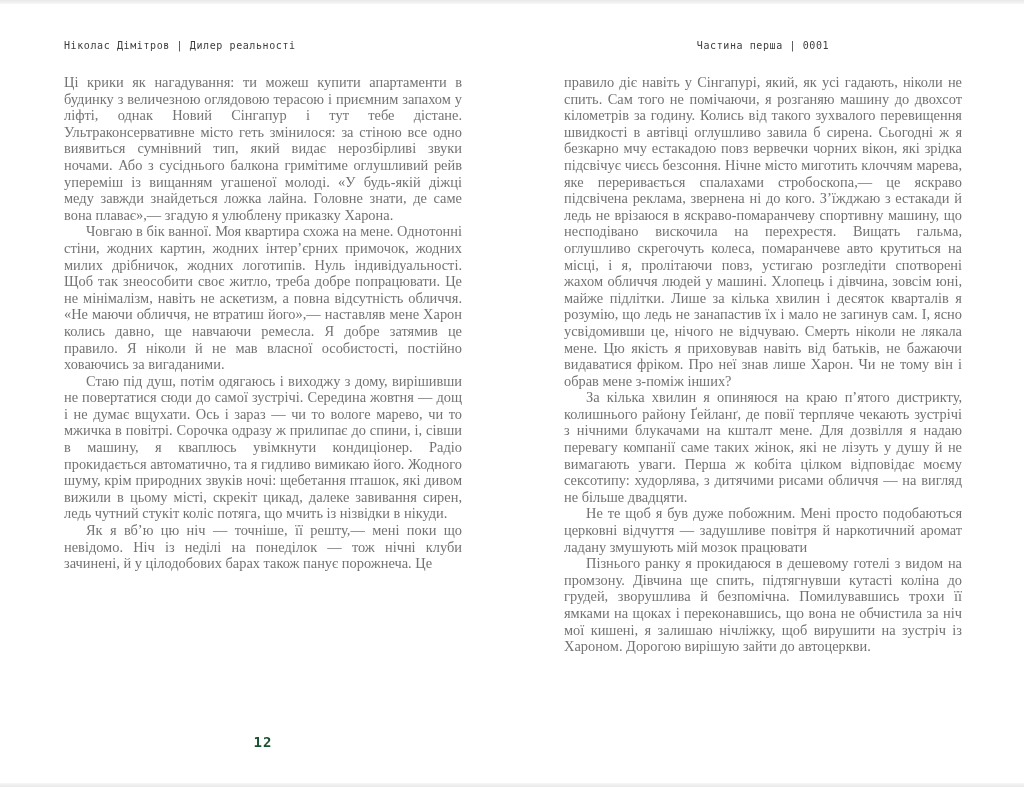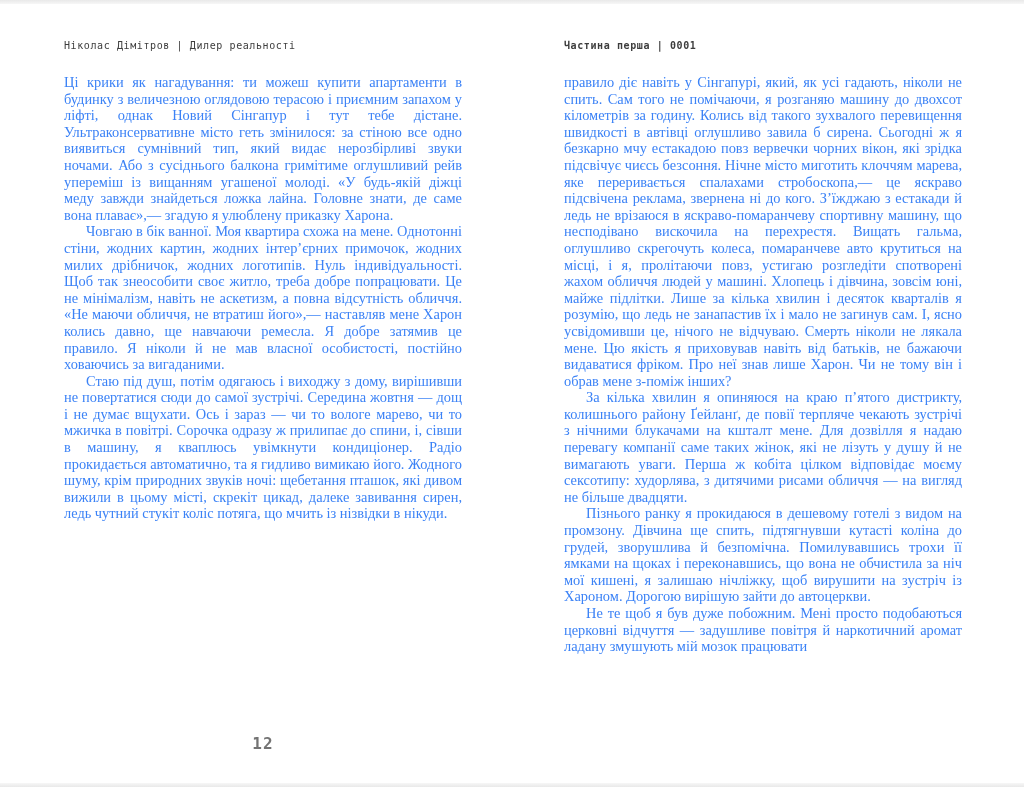--- a/index.html
+++ b/index.html
@@ -27,64 +27,65 @@
   .page.right { left: 564px; }
 
   .running-header {
     font-family: "DejaVu Sans Mono", monospace;
     font-size: 10px;
     line-height: 12px;
     letter-spacing: 0.6px;
     color: #3d3d3d;
     white-space: nowrap;
   }
-  .page.right .running-header { text-align: left; font-weight: bold; }
+  .page.right .running-header { text-align: center; }
 
   .page-body {
     margin-top: 22px;
-    color: #3b82f6;
+    color: #737373;
   }
   .para {
     font-size: 14.4px;
     line-height: 16.6px;
     text-align: justify;
     hyphens: none;
   }
   .para.indent { text-indent: 22px; }
 
   .page-number {
     position: absolute;
     left: 0;
     top: 694px;
     width: 100%;
     text-align: center;
     font-family: "DejaVu Sans Mono", monospace;
-    font-size: 16px;
+    font-size: 14px;
     letter-spacing: 1px;
-    color: #737373;
+    color: #14532d;
     font-weight: bold;
   }
 </style>
 </head>
 <body>
 
 <div class="scan-edge top"></div>
 <div class="scan-edge bottom"></div>
 
 <div class="page left">
   <div class="running-header">Ніколас Дімітров | Дилер реальності</div>
   <div class="page-body">
       <p class="para">Ці крики як нагадування: ти можеш купити апартаменти в будинку з величезною оглядовою терасою і приємним запахом у ліфті, однак Новий Сінгапур і тут тебе дістане. Ультраконсервативне місто геть змінилося: за стіною все одно виявиться сумнівний тип, який видає нерозбірливі звуки ночами. Або з сусіднього балкона гримітиме оглушливий рейв упереміш із вищанням угашеної молоді. «У будь-якій діжці меду завжди знайдеться ложка лайна. Головне знати, де саме вона плаває»,— згадую я улюблену приказку Харона.</p>
       <p class="para indent">Човгаю в бік ванної. Моя квартира схожа на мене. Однотонні стіни, жодних картин, жодних інтер’єрних примочок, жодних милих дрібничок, жодних логотипів. Нуль індивідуальності. Щоб так знеособити своє житло, треба добре попрацювати. Це не мінімалізм, навіть не аскетизм, а повна відсутність обличчя. «Не маючи обличчя, не втратиш його»,— наставляв мене Харон колись давно, ще навчаючи ремесла. Я добре затямив це правило. Я ніколи й не мав власної особистості, постійно ховаючись за вигаданими.</p>
       <p class="para indent">Стаю під душ, потім одягаюсь і виходжу з дому, вирішивши не повертатися сюди до самої зустрічі. Середина жовтня — дощ і не думає вщухати. Ось і зараз — чи то вологе марево, чи то мжичка в повітрі. Сорочка одразу ж прилипає до спини, і, сівши в машину, я кваплюсь увімкнути кондиціонер. Радіо прокидається автоматично, та я гидливо вимикаю його. Жодного шуму, крім природних звуків ночі: щебетання пташок, які дивом вижили в цьому місті, скрекіт цикад, далеке завивання сирен, ледь чутний стукіт коліс потяга, що мчить із нізвідки в нікуди.</p>
+      <p class="para indent">Як я вб’ю цю ніч — точніше, її решту,— мені поки що невідомо. Ніч із неділі на понеділок — тож нічні клуби зачинені, й у цілодобових барах також панує порожнеча. Це</p>
     </div>
   <div class="page-number">12</div>
 </div>
 
 <div class="page right">
   <div class="running-header">Частина перша | 0001</div>
   <div class="page-body">
       <p class="para">правило діє навіть у Сінгапурі, який, як усі гадають, ніколи не спить. Сам того не помічаючи, я розганяю машину до двохсот кілометрів за годину. Колись від такого зухвалого перевищення швидкості в автівці оглушливо завила б сирена. Сьогодні ж я безкарно мчу естакадою повз вервечки чорних вікон, які зрідка підсвічує чиєсь безсоння. Нічне місто миготить клоччям марева, яке переривається спалахами стробоскопа,— це яскраво підсвічена реклама, звернена ні до кого. З’їжджаю з естакади й ледь не врізаюся в яскраво-помаранчеву спортивну машину, що несподівано вискочила на перехрестя. Вищать гальма, оглушливо скрегочуть колеса, помаранчеве авто крутиться на місці, і я, пролітаючи повз, устигаю розгледіти спотворені жахом обличчя людей у машині. Хлопець і дівчина, зовсім юні, майже підлітки. Лише за кілька хвилин і десяток кварталів я розумію, що ледь не занапастив їх і мало не загинув сам. І, ясно усвідомивши це, нічого не відчуваю. Смерть ніколи не лякала мене. Цю якість я приховував навіть від батьків, не бажаючи видаватися фріком. Про неї знав лише Харон. Чи не тому він і обрав мене з-поміж інших?</p>
       <p class="para indent">За кілька хвилин я опиняюся на краю п’ятого дистрикту, колишнього району Ґейланґ, де повії терпляче чекають зустрічі з нічними блукачами на кшталт мене. Для дозвілля я надаю перевагу компанії саме таких жінок, які не лізуть у душу й не вимагають уваги. Перша ж кобіта цілком відповідає моєму сексотипу: худорлява, з дитячими рисами обличчя — на вигляд не більше двадцяти.</p>
+      <p class="para indent">Не те щоб я був дуже побожним. Мені просто подобаються церковні відчуття — задушливе повітря й наркотичний аромат ладану змушують мій мозок працювати</p>
       <p class="para indent">Пізнього ранку я прокидаюся в дешевому готелі з видом на промзону. Дівчина ще спить, підтягнувши кутасті коліна до грудей, зворушлива й безпомічна. Помилувавшись трохи її ямками на щоках і переконавшись, що вона не обчистила за ніч мої кишені, я залишаю нічліжку, щоб вирушити на зустріч із Хароном. Дорогою вирішую зайти до автоцеркви.</p>
-      <p class="para indent">Не те щоб я був дуже побожним. Мені просто подобаються церковні відчуття — задушливе повітря й наркотичний аромат ладану змушують мій мозок працювати</p>
     </div>
 </div>
 
 </body></html>

